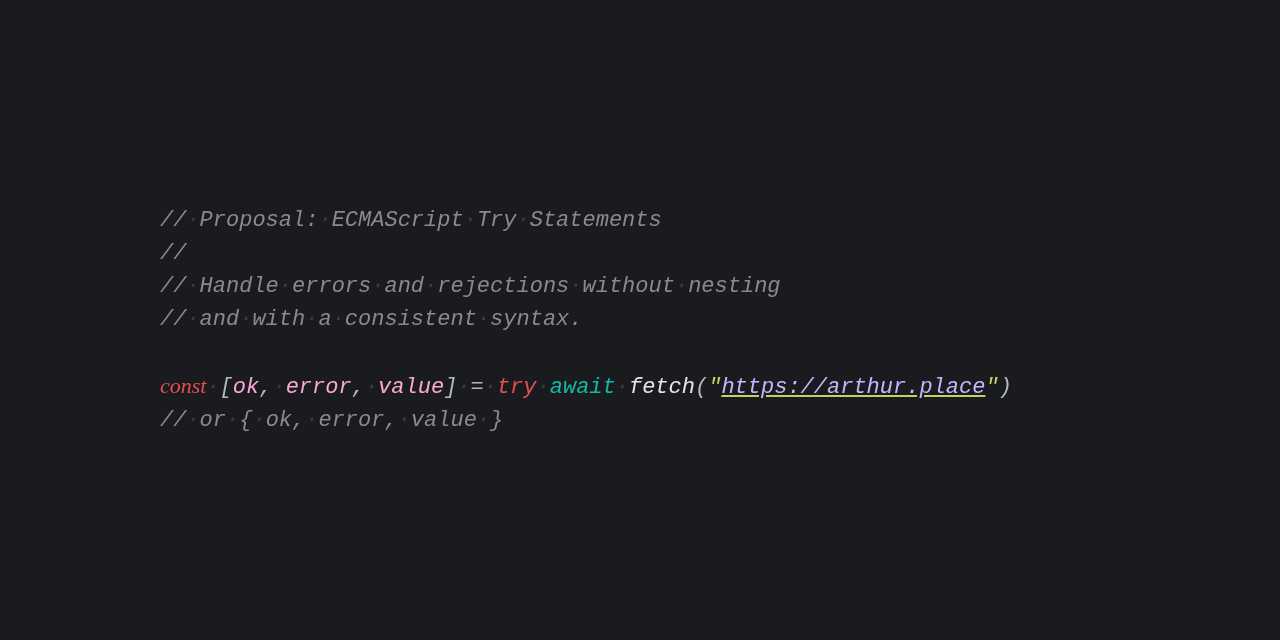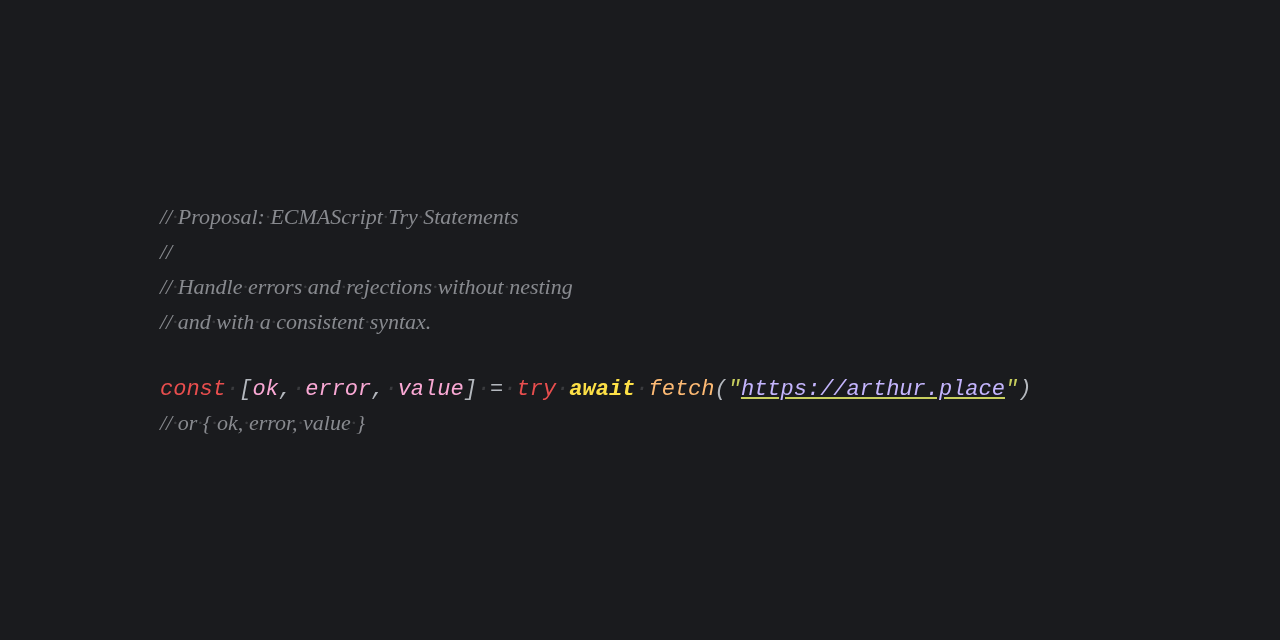--- a/index.html
+++ b/index.html
@@ -16,27 +16,27 @@
       font-size: 22px;
       line-height: 1.5;
       overflow: hidden;
       display: flex;
       align-items: center;
       padding-left: 160px;
     }
     .code-block {
       white-space: pre;
     }
-    .comment { color: #888a8f; font-family: Liberation Serif, serif; }
-    .keyword-const { color: #e84e4e; }
+    .comment { color: #888a8f; }
+    .keyword-const { color: #e84e4e; font-family: Liberation Serif, serif; }
     .punct { color: #b4b8be; }
     .ident { color: #f9a8d4; }
     .keyword-try { color: #e84e4e; }
-    .keyword-await { color: #fde047; font-weight: bold; }
-    .func { color: #fdba74; }
+    .keyword-await { color: #14b8a6; }
+    .func { color: #e5e5e5; }
     .string { color: #c8cf5e; }
     .string-url {
       color: #c4b5fd;
       text-decoration: underline;
       text-decoration-color: #c8cf5e;
     }
     .ws {
       color: #3a3b3e;
     }
   </style>

